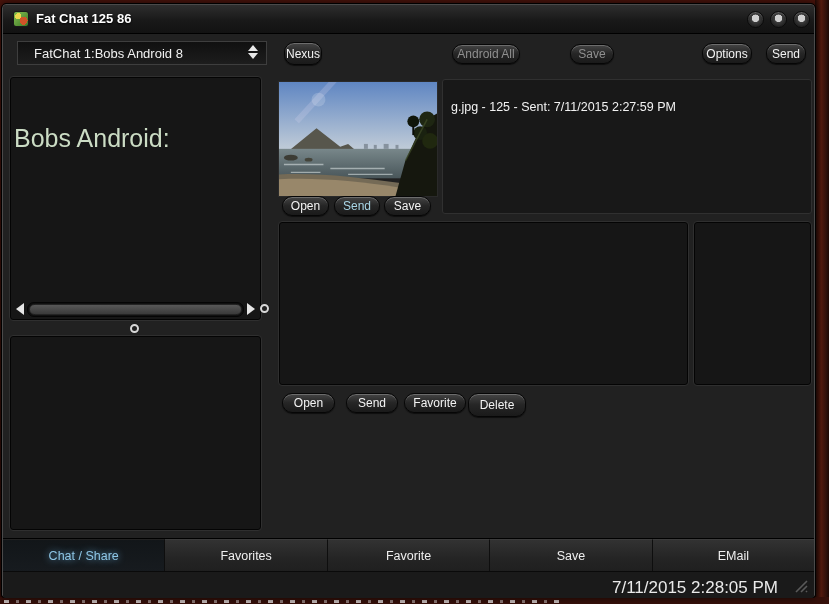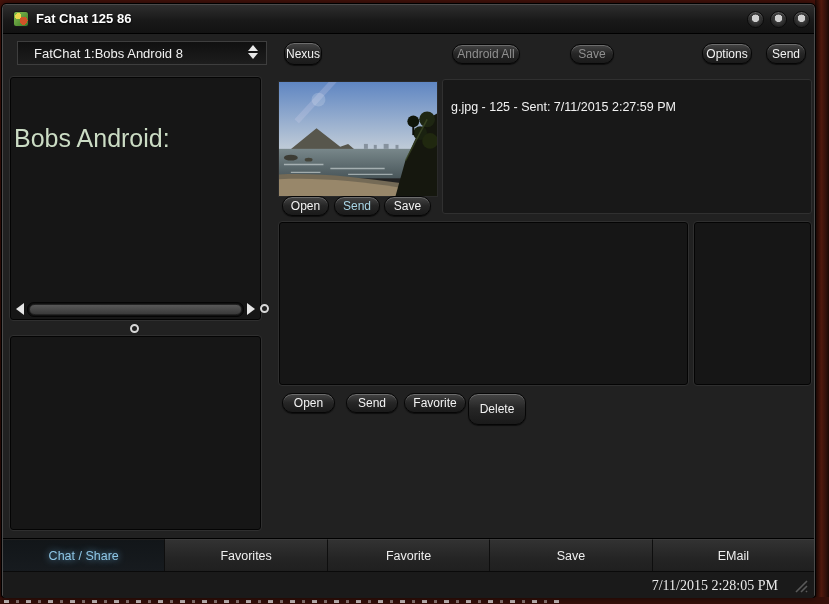--- a/index.html
+++ b/index.html
@@ -74,21 +74,21 @@
     border-top:1px solid #000;display:flex;}
   .tab{flex:1;display:flex;align-items:center;justify-content:center;font-size:12.5px;color:#efefef;
     background:linear-gradient(#323232,#242424 60%,#1f1f1f);border-right:1px solid #0e0e0e;
     border-top:1px solid #3c3c3c;box-sizing:border-box;}
   .tab:last-child{border-right:none;}
   .tab.active{background:linear-gradient(#121619,#171b1f);color:#8ec6e6;
     text-shadow:0 0 7px rgba(110,180,225,.9);border-top:1px solid #222;}
   
   .statusbar{position:absolute;left:0;right:0;top:566px;height:26px;background:#1a1a1a;
     border-top:1px solid #0a0a0a;border-radius:0 0 2px 2px;}
-  .status-time{position:absolute;right:36px;top:6px;color:#eaeaea;font-size:14px;font-family:Liberation Serif, serif;}
+  .status-time{position:absolute;right:36px;top:6px;color:#eaeaea;font-size:17px;}
   .resize-grip{position:absolute;right:6px;bottom:5px;width:13px;height:13px;}
 </style>
 </head>
 <body>
 
 <div class="desktop-right"></div>
 <div class="desktop-bottom"></div>
 <div class="desktop-textsliver"></div>
 
 <div class="window">
@@ -176,21 +176,21 @@
   <div class="msg-info">
     <span>g.jpg - 125 - Sent: 7/11/2015 2:27:59 PM</span>
   </div>
 
   <div class="panel" style="left:275px;top:216px;width:411px;height:165px;"></div>
   <div class="panel" style="left:690px;top:216px;width:119px;height:165px;"></div>
 
   <div class="btn" style="left:279px;top:388px;width:53px;height:20px;">Open</div>
   <div class="btn" style="left:343px;top:388px;width:52px;height:20px;">Send</div>
   <div class="btn" style="left:401px;top:388px;width:62px;height:20px;">Favorite</div>
-  <div class="btn" style="left:465px;top:388px;width:58px;height:32px;">Delete</div>
+  <div class="btn" style="left:465px;top:388px;width:58px;height:24px;">Delete</div>
 
 
   <div class="tabbar">
     <div class="tab active">Chat / Share</div>
     <div class="tab">Favorites</div>
     <div class="tab">Favorite</div>
     <div class="tab">Save</div>
     <div class="tab">EMail</div>
   </div>
 

